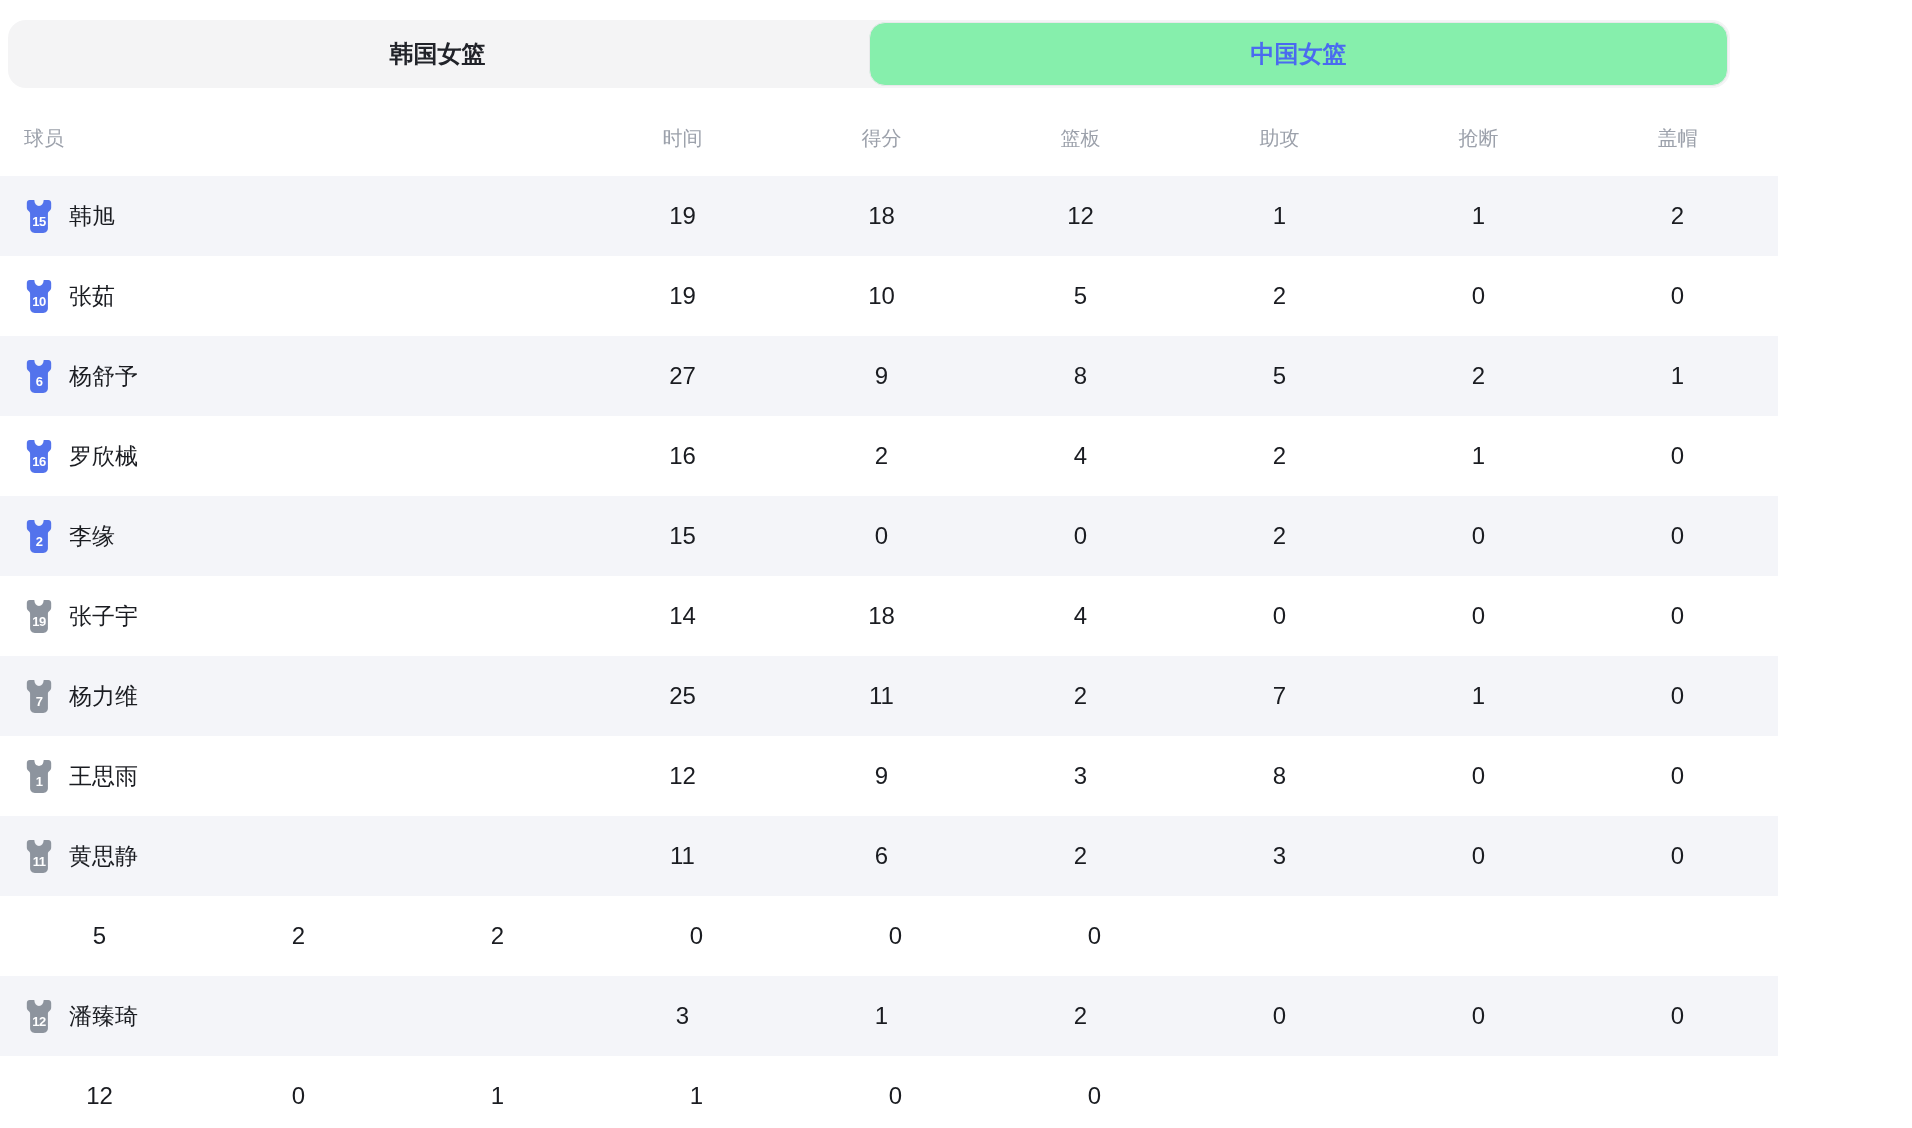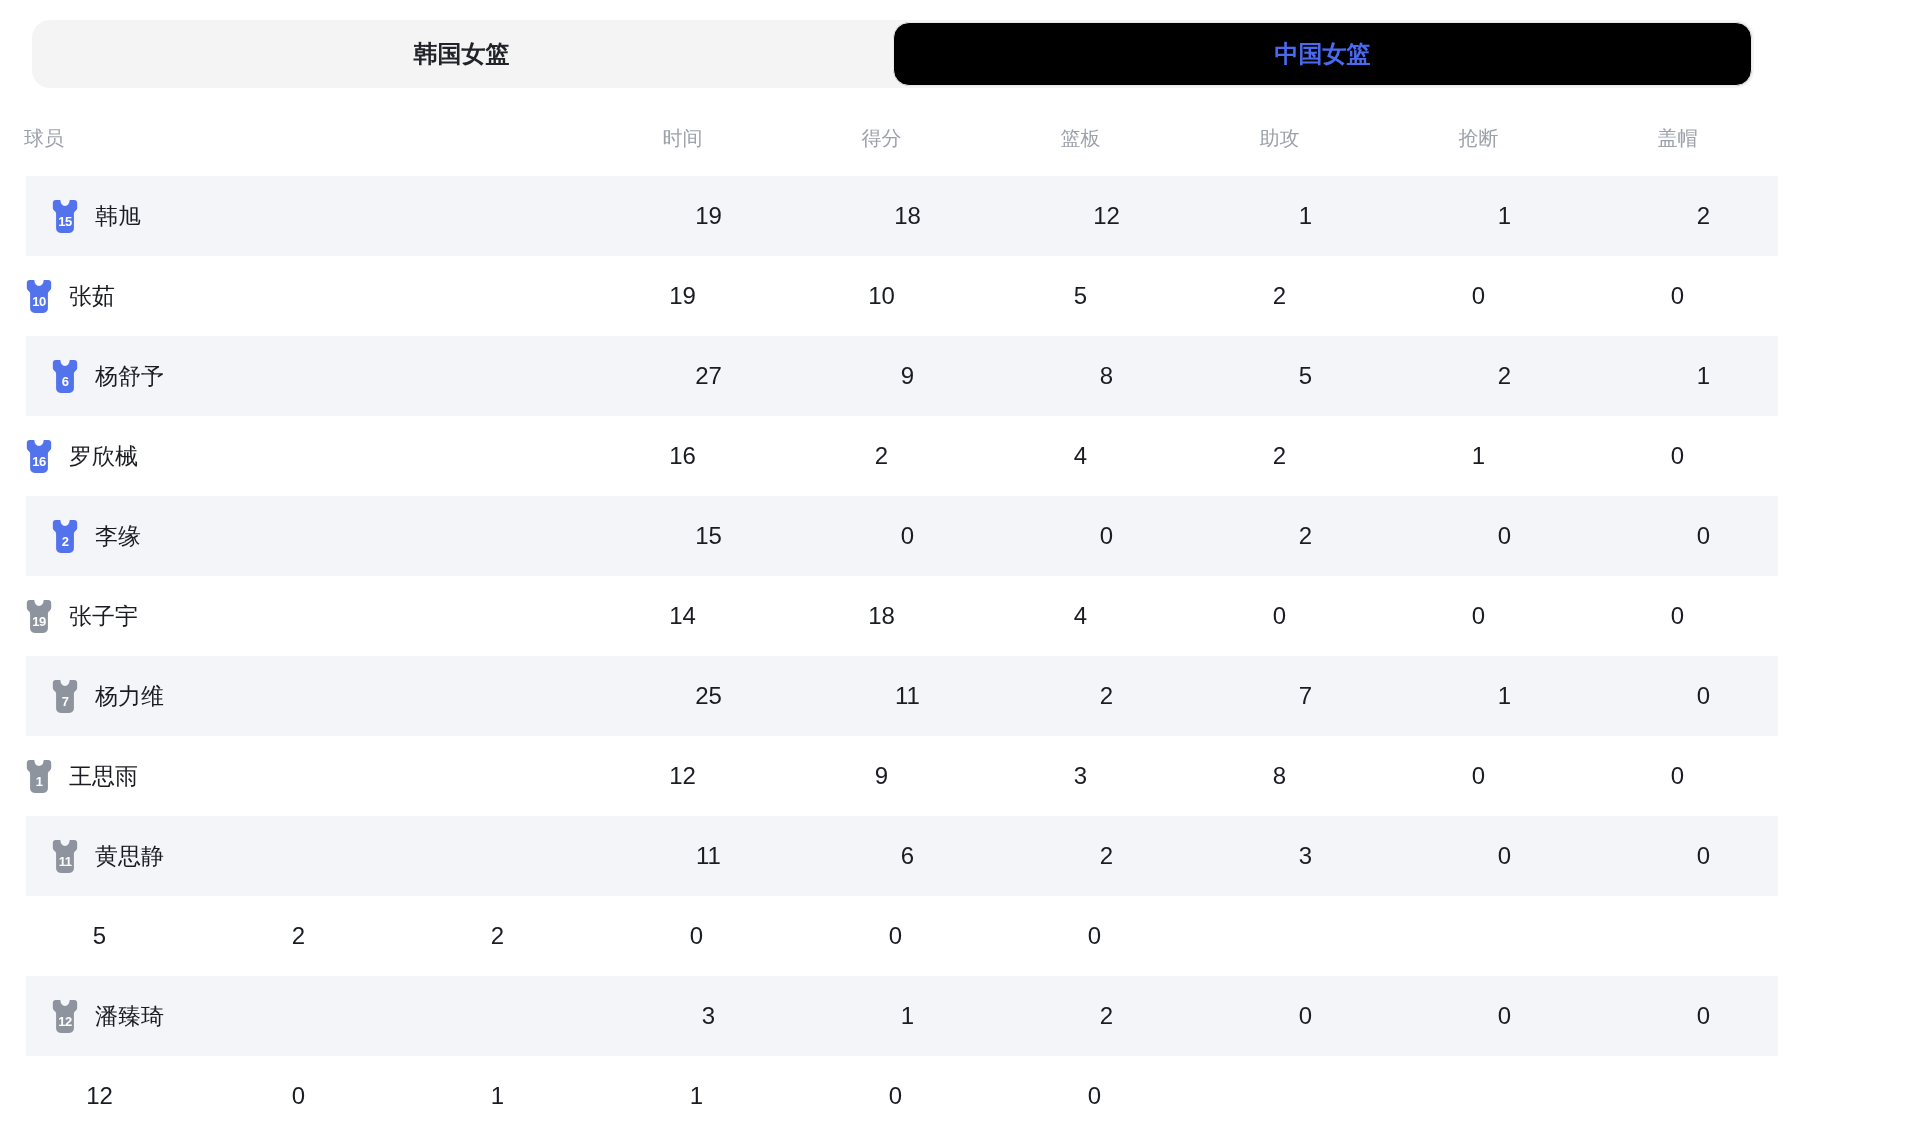--- a/index.html
+++ b/index.html
@@ -12,36 +12,36 @@
     --header-text:#9ca1ab;
     --body-text:#1a1c21;
     --tab-unselected-text:#212329;
   }
   *{margin:0;padding:0;box-sizing:border-box;}
   html,body{width:1912px;height:1128px;background:#ffffff;overflow:hidden;
     font-family:"Liberation Sans", sans-serif;}
   .app{position:relative;width:1912px;height:1128px;background:#fff;}
 
   
-  .seg{position:absolute;left:32px;top:20px;width:1722px;height:68px;
+  .seg{position:absolute;left:8px;top:20px;width:1722px;height:68px;
     background:var(--tab-bg);border-radius:18px;display:flex;}
   .seg-item{flex:1 1 50%;display:flex;align-items:center;justify-content:center;
     font-size:24px;font-weight:600;color:var(--tab-unselected-text);cursor:pointer;
     border-radius:16px;}
-  .seg-item.selected{background:#000000;border:1px solid var(--tab-border);
+  .seg-item.selected{background:#86efac;border:1px solid var(--tab-border);
     margin:2px;color:var(--accent-blue);}
 
   
   .table{position:absolute;left:0;top:88px;width:1778px;}
   .thead{display:flex;height:88px;align-items:center;padding-top:12px;
     color:var(--header-text);font-size:20px;}
   .col-player{flex:0 0 583px;display:flex;align-items:center;padding-left:24px;}
   .col-stat{flex:0 0 199px;text-align:center;}
   .row{display:flex;height:80px;align-items:center;font-size:23px;color:var(--body-text);}
-  .row.striped{background:var(--row-stripe);margin-left:26px;}
+  .row.striped{background:var(--row-stripe);}
   .cell.col-stat{font-size:24px;}
 
   
   .badge{position:relative;width:30px;height:34px;flex:0 0 30px;margin-right:15px;}
   .badge svg{position:absolute;inset:0;width:100%;height:100%;display:block;}
   .badge.badge-blue svg{color:var(--badge-blue);}
   .badge.badge-gray svg{color:var(--badge-gray);}
   .badge .num{position:absolute;left:0;right:0;top:10px;bottom:0;
     display:flex;align-items:center;justify-content:center;
     color:#ffffff;font-size:13px;font-weight:700;letter-spacing:-0.5px;}

